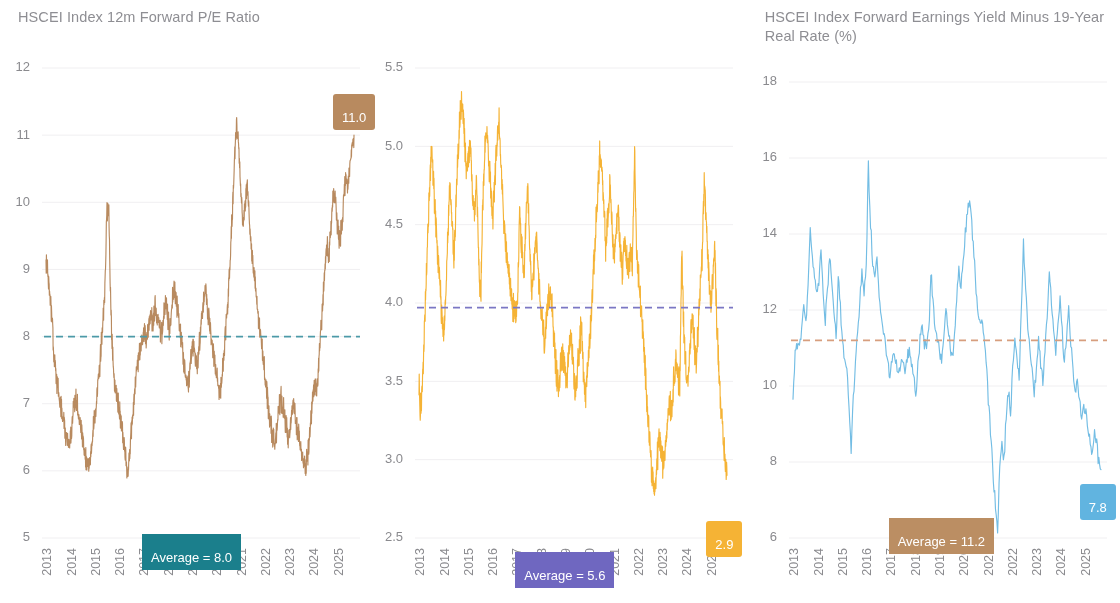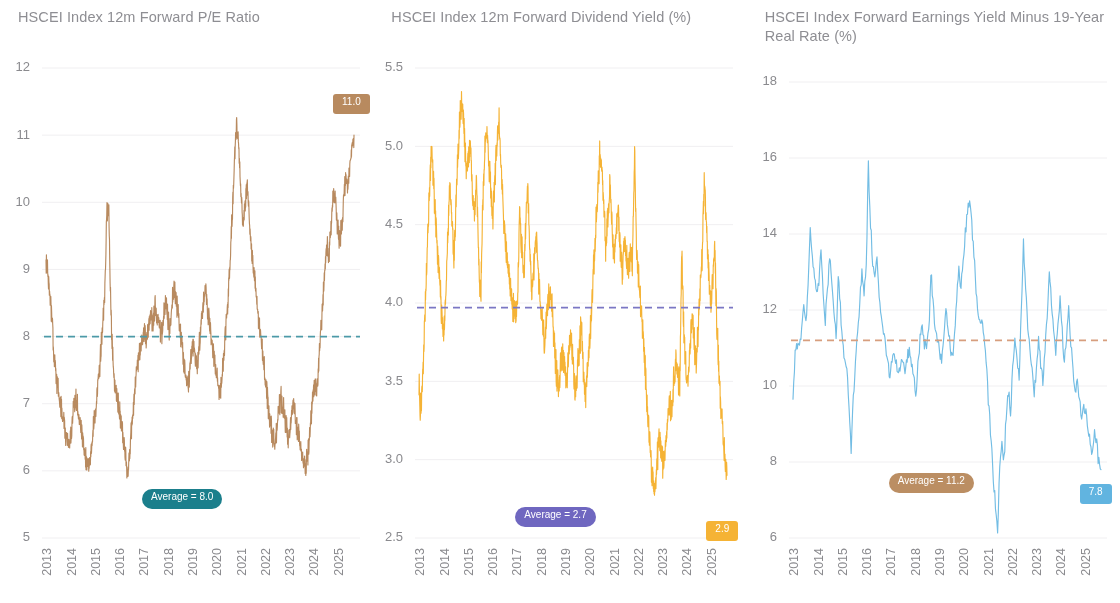--- a/index.html
+++ b/index.html
@@ -73,30 +73,31 @@
     stroke-linejoin: round;
     stroke-linecap: round;
   }
   .avg-line {
     stroke-width: 1.8;
     stroke-dasharray: 7 5;
     fill: none;
   }
   .badge {
     position: absolute;
-    font-size: 10px;
+    font-size: 13px;
     color: #ffffff;
     font-family: "Liberation Sans", sans-serif;
-    padding: 0 9px 5px 9px;
+    padding: 16px 9px 5px 9px;
     border-radius: 4px;
     white-space: nowrap;
     line-height: 15px;
   }
   .badge-avg {
-    border-radius: 10px;
+    border-radius: 0;
+    margin-top: 45px;
   }
   .badge-last {
     border-radius: 3px;
   }
 </style>
 </head>
 <body>
 
 <div id="root">
 
@@ -135,21 +136,20 @@
           <text x="0" y="0" class="xtick-label" transform="translate(339.36,548) rotate(-90)" text-anchor="end" dominant-baseline="middle">2025</text>
           <path d="M46.00,259.78L46.21,273.22L46.42,254.75L46.63,266.41L46.84,272.66L47.05,272.15L47.26,268.19L47.47,259.71L47.68,272.32L47.89,276.54L48.10,274.74L48.30,283.74L48.51,288.97L48.72,276.53L48.93,282.28L49.14,283.99L49.35,295.24L49.56,290.93L49.77,294.10L49.98,294.61L50.19,305.14L50.40,303.74L50.61,296.93L50.82,296.45L51.03,305.35L51.24,321.13L51.45,305.65L51.66,312.16L51.87,321.82L52.08,319.97L52.29,317.95L52.50,318.89L52.70,323.93L52.91,327.86L53.12,349.91L53.33,346.85L53.54,351.60L53.75,361.82L53.96,359.82L54.17,355.12L54.38,366.74L54.59,364.33L54.80,354.81L55.01,366.05L55.22,360.22L55.43,362.66L55.64,370.79L55.85,368.55L56.06,383.59L56.27,379.13L56.48,376.64L56.69,374.44L56.90,393.54L57.10,385.78L57.31,376.72L57.52,379.92L57.73,381.44L57.94,387.38L58.15,378.30L58.36,396.23L58.57,395.04L58.78,392.61L58.99,396.28L59.20,399.22L59.41,400.91L59.62,404.08L59.83,407.13L60.04,405.70L60.25,398.41L60.46,397.42L60.67,409.83L60.88,416.64L61.09,396.29L61.30,409.38L61.50,399.34L61.71,418.60L61.92,408.16L62.13,418.66L62.34,418.81L62.55,421.48L62.76,417.15L62.97,420.61L63.18,418.05L63.39,418.13L63.60,418.25L63.81,412.39L64.02,428.50L64.23,417.05L64.44,418.99L64.65,420.70L64.86,438.26L65.07,434.60L65.28,427.91L65.49,436.77L65.70,445.46L65.90,440.85L66.11,432.53L66.32,436.36L66.53,432.65L66.74,433.62L66.95,438.42L67.16,437.29L67.37,445.36L67.58,433.34L67.79,443.54L68.00,440.10L68.21,440.96L68.42,447.22L68.63,439.43L68.84,445.22L69.05,447.51L69.26,441.55L69.47,443.42L69.68,447.91L69.89,439.24L70.10,443.37L70.30,430.84L70.51,436.45L70.72,427.09L70.93,442.99L71.14,437.92L71.35,430.07L71.56,438.37L71.77,435.64L71.98,422.55L72.19,416.91L72.40,416.33L72.61,423.28L72.82,417.58L73.03,414.67L73.24,401.24L73.45,407.27L73.66,404.25L73.87,398.33L74.08,402.75L74.29,403.23L74.50,407.63L74.70,411.65L74.91,395.31L75.12,407.71L75.33,398.35L75.54,402.69L75.75,400.02L75.96,388.96L76.17,409.38L76.38,410.51L76.59,402.98L76.80,400.76L77.01,406.18L77.22,410.69L77.43,394.30L77.64,415.01L77.85,411.39L78.06,413.86L78.27,416.54L78.48,418.90L78.69,417.53L78.90,414.61L79.10,418.71L79.31,424.53L79.52,417.69L79.73,423.56L79.94,424.76L80.15,417.62L80.36,421.91L80.57,428.45L80.78,432.51L80.99,427.72L81.20,420.26L81.41,434.10L81.62,438.96L81.83,424.80L82.04,430.64L82.25,437.43L82.46,446.94L82.67,432.83L82.88,436.67L83.09,435.93L83.30,437.08L83.50,438.55L83.71,449.62L83.92,448.52L84.13,455.05L84.34,448.23L84.55,455.47L84.76,455.10L84.97,451.90L85.18,459.12L85.39,449.52L85.60,466.91L85.81,447.59L86.02,469.74L86.23,456.04L86.44,458.08L86.65,457.20L86.86,470.09L87.07,463.32L87.28,458.71L87.49,463.21L87.70,459.62L87.90,461.18L88.11,466.46L88.32,458.53L88.53,463.41L88.74,471.21L88.95,467.87L89.16,468.21L89.37,461.75L89.58,457.52L89.79,465.15L90.00,458.03L90.21,464.71L90.42,464.41L90.63,451.50L90.84,456.77L91.05,446.19L91.26,444.10L91.47,453.32L91.68,448.37L91.89,442.67L92.10,445.43L92.30,441.04L92.51,442.18L92.72,434.23L92.93,430.19L93.14,436.39L93.35,416.62L93.56,425.15L93.77,429.02L93.98,425.41L94.19,410.51L94.40,414.19L94.61,413.57L94.82,417.96L95.03,423.03L95.24,414.45L95.45,408.99L95.66,415.51L95.87,416.37L96.08,409.52L96.29,407.00L96.50,401.22L96.70,403.43L96.91,389.59L97.12,387.52L97.33,396.40L97.54,393.35L97.75,379.54L97.96,380.14L98.17,377.56L98.38,374.03L98.59,376.33L98.80,378.32L99.01,373.86L99.22,365.59L99.43,365.13L99.64,368.72L99.85,376.58L100.06,362.48L100.27,353.29L100.48,344.53L100.69,361.20L100.90,357.23L101.10,356.04L101.31,332.28L101.52,340.59L101.73,337.62L101.94,344.23L102.15,327.75L102.36,332.77L102.57,332.18L102.78,323.26L102.99,319.38L103.20,308.05L103.41,319.92L103.62,320.17L103.83,300.29L104.04,304.84L104.25,300.34L104.46,297.39L104.67,302.53L104.88,283.21L105.09,277.48L105.30,270.40L105.50,269.69L105.71,262.54L105.92,254.25L106.13,239.83L106.34,221.79L106.55,219.87L106.76,215.45L106.97,202.64L107.18,218.94L107.39,220.84L107.60,213.01L107.81,203.33L108.02,215.56L108.23,205.07L108.44,205.28L108.65,210.60L108.86,204.81L109.07,225.96L109.28,235.71L109.49,239.41L109.70,258.09L109.90,269.89L110.11,283.17L110.32,291.04L110.53,287.25L110.74,302.27L110.95,314.89L111.16,310.00L111.37,316.51L111.58,339.54L111.79,338.50L112.00,348.54L112.21,334.37L112.42,347.38L112.63,360.16L112.84,347.18L113.05,361.48L113.26,366.65L113.47,368.34L113.68,373.72L113.89,377.50L114.10,373.65L114.30,379.32L114.51,391.26L114.72,384.64L114.93,380.06L115.14,392.83L115.35,390.79L115.56,386.87L115.77,391.12L115.98,390.20L116.19,385.33L116.40,400.73L116.61,401.38L116.82,388.46L117.03,400.71L117.24,392.70L117.45,400.85L117.66,403.81L117.87,412.08L118.08,411.92L118.29,393.05L118.50,409.71L118.70,413.89L118.91,409.96L119.12,408.12L119.33,415.71L119.54,418.92L119.75,401.76L119.96,414.19L120.17,410.99L120.38,428.07L120.59,414.36L120.80,417.45L121.01,423.82L121.22,415.92L121.43,431.02L121.64,424.56L121.85,425.20L122.06,430.05L122.27,421.57L122.48,423.32L122.69,442.74L122.90,432.44L123.10,438.30L123.31,443.87L123.52,449.39L123.73,441.91L123.94,442.46L124.15,437.64L124.36,440.55L124.57,450.96L124.78,447.42L124.99,457.31L125.20,460.08L125.41,452.88L125.62,447.02L125.83,451.39L126.04,465.67L126.25,461.87L126.46,461.78L126.67,468.06L126.88,477.92L127.09,466.92L127.30,468.81L127.50,476.45L127.71,472.69L127.92,470.62L128.13,476.26L128.34,470.00L128.55,469.48L128.76,460.94L128.97,453.69L129.18,452.71L129.39,460.81L129.60,449.56L129.81,458.53L130.02,452.26L130.23,453.73L130.44,439.71L130.65,436.43L130.86,432.08L131.07,422.94L131.28,435.65L131.49,438.70L131.70,420.84L131.90,425.23L132.11,417.01L132.32,424.13L132.53,415.62L132.74,418.45L132.95,414.39L133.16,415.54L133.37,402.28L133.58,415.23L133.79,399.13L134.00,393.98L134.21,404.49L134.42,395.28L134.63,389.47L134.84,388.49L135.05,393.81L135.26,377.00L135.47,381.21L135.68,386.97L135.89,377.66L136.10,374.50L136.30,366.76L136.51,370.69L136.72,366.77L136.93,369.49L137.14,366.22L137.35,360.09L137.56,367.24L137.77,364.36L137.98,355.22L138.19,371.67L138.40,352.93L138.61,358.98L138.82,356.24L139.03,360.08L139.24,353.44L139.45,343.22L139.66,344.19L139.87,359.62L140.08,351.15L140.29,354.87L140.50,342.89L140.70,346.53L140.91,343.23L141.12,350.90L141.33,343.90L141.54,343.61L141.75,335.18L141.96,338.56L142.17,344.67L142.38,340.53L142.59,344.56L142.80,341.49L143.01,341.34L143.22,332.29L143.43,332.04L143.64,327.85L143.85,340.99L144.06,341.43L144.27,333.72L144.48,323.60L144.69,339.07L144.90,337.77L145.10,325.53L145.31,328.85L145.52,343.68L145.73,342.14L145.94,334.59L146.15,348.00L146.36,343.94L146.57,338.98L146.78,332.69L146.99,339.67L147.20,338.62L147.41,338.93L147.62,324.63L147.83,325.20L148.04,336.02L148.25,337.26L148.46,323.53L148.67,326.18L148.88,318.52L149.09,330.30L149.30,316.52L149.50,324.64L149.71,318.12L149.92,314.94L150.13,323.64L150.34,316.68L150.55,310.62L150.76,317.44L150.97,319.98L151.18,313.56L151.39,312.29L151.60,317.12L151.81,307.67L152.02,330.95L152.23,314.92L152.44,323.79L152.65,320.09L152.86,327.02L153.07,330.97L153.28,324.16L153.49,313.09L153.70,325.12L153.90,306.19L154.11,317.27L154.32,320.22L154.53,321.07L154.74,310.67L154.95,297.76L155.16,295.59L155.37,307.29L155.58,314.43L155.79,315.65L156.00,307.95L156.21,308.71L156.42,318.46L156.63,322.91L156.84,318.55L157.05,314.83L157.26,324.99L157.47,316.17L157.68,318.34L157.89,320.00L158.10,314.43L158.30,322.49L158.51,319.85L158.72,317.64L158.93,319.97L159.14,326.04L159.35,327.85L159.56,320.97L159.77,321.46L159.98,322.58L160.19,320.41L160.40,342.10L160.61,327.61L160.82,329.65L161.03,333.70L161.24,329.07L161.45,326.74L161.66,322.44L161.87,343.69L162.08,335.11L162.29,334.07L162.50,332.81L162.70,330.70L162.91,320.41L163.12,325.54L163.33,325.38L163.54,316.43L163.75,318.95L163.96,302.86L164.17,318.33L164.38,311.23L164.59,303.73L164.80,304.52L165.01,314.54L165.22,307.40L165.43,295.47L165.64,308.72L165.85,303.86L166.06,307.75L166.27,305.11L166.48,297.74L166.69,308.57L166.90,314.34L167.10,310.37L167.31,319.38L167.52,304.00L167.73,321.29L167.94,329.55L168.15,316.24L168.36,320.95L168.57,312.01L168.78,325.53L168.99,330.42L169.20,340.10L169.41,332.01L169.62,332.24L169.83,333.59L170.04,318.56L170.25,323.09L170.46,325.76L170.67,322.48L170.88,325.00L171.09,316.99L171.30,312.48L171.50,309.68L171.71,308.71L171.92,304.83L172.13,305.20L172.34,307.95L172.55,287.38L172.76,301.91L172.97,291.47L173.18,293.82L173.39,296.00L173.60,299.18L173.81,286.57L174.02,281.15L174.23,288.26L174.44,297.49L174.65,293.88L174.86,282.13L175.07,295.18L175.28,303.66L175.49,291.46L175.70,295.87L175.90,294.05L176.11,292.48L176.32,306.18L176.53,298.80L176.74,301.64L176.95,317.26L177.16,296.06L177.37,306.49L177.58,315.08L177.79,314.11L178.00,312.41L178.21,304.62L178.42,314.43L178.63,317.53L178.84,313.63L179.05,322.98L179.26,330.47L179.47,331.01L179.68,330.58L179.89,327.53L180.10,324.37L180.30,337.81L180.51,324.03L180.72,346.78L180.93,334.29L181.14,332.24L181.35,332.41L181.56,344.05L181.77,338.30L181.98,337.18L182.19,347.70L182.40,345.15L182.61,342.54L182.82,353.77L183.03,364.20L183.24,362.65L183.45,352.45L183.66,371.98L183.87,360.37L184.08,359.13L184.29,373.12L184.50,361.69L184.70,359.97L184.91,364.14L185.12,375.06L185.33,377.14L185.54,377.32L185.75,375.13L185.96,374.99L186.17,380.05L186.38,376.72L186.59,385.70L186.80,383.92L187.01,385.02L187.22,378.23L187.43,377.92L187.64,380.98L187.85,376.17L188.06,386.99L188.27,388.55L188.48,392.03L188.69,371.44L188.90,372.24L189.10,377.32L189.31,387.09L189.52,375.12L189.73,368.85L189.94,362.89L190.15,369.10L190.36,360.94L190.57,360.30L190.78,349.58L190.99,351.29L191.20,363.48L191.41,358.82L191.62,357.05L191.83,345.99L192.04,352.99L192.25,341.62L192.46,342.24L192.67,343.63L192.88,339.41L193.09,355.87L193.30,339.27L193.50,344.36L193.71,344.16L193.92,341.24L194.13,351.51L194.34,347.87L194.55,349.29L194.76,352.69L194.97,352.48L195.18,362.26L195.39,366.16L195.60,353.89L195.81,359.27L196.02,357.15L196.23,359.69L196.44,355.76L196.65,368.79L196.86,364.01L197.07,361.14L197.28,373.74L197.49,360.34L197.70,362.21L197.90,352.26L198.11,367.81L198.32,355.90L198.53,352.83L198.74,346.46L198.95,354.11L199.16,342.01L199.37,332.41L199.58,347.73L199.79,350.19L200.00,345.03L200.21,342.57L200.42,327.10L200.63,334.21L200.84,327.12L201.05,319.79L201.26,324.23L201.47,313.08L201.68,317.73L201.89,311.29L202.10,316.62L202.30,312.63L202.51,318.48L202.72,307.32L202.93,302.67L203.14,310.48L203.35,312.08L203.56,292.11L203.77,304.93L203.98,298.21L204.19,301.75L204.40,294.84L204.61,293.79L204.82,295.91L205.03,285.51L205.24,288.81L205.45,293.40L205.66,292.54L205.87,283.74L206.08,286.93L206.29,295.00L206.50,304.49L206.70,294.34L206.91,301.15L207.12,298.74L207.33,310.11L207.54,319.01L207.75,308.87L207.96,313.22L208.17,324.69L208.38,316.66L208.59,318.91L208.80,308.16L209.01,310.94L209.22,316.00L209.43,326.06L209.64,330.94L209.85,318.40L210.06,333.53L210.27,333.64L210.48,322.65L210.69,329.61L210.90,333.60L211.10,344.79L211.31,341.01L211.52,339.13L211.73,342.61L211.94,342.06L212.15,340.37L212.36,344.48L212.57,350.84L212.78,357.69L212.99,344.17L213.20,348.99L213.41,343.80L213.62,350.78L213.83,366.35L214.04,358.06L214.25,351.25L214.46,360.89L214.67,361.76L214.88,354.99L215.09,366.16L215.30,373.98L215.50,364.60L215.71,364.62L215.92,375.57L216.13,372.91L216.34,377.74L216.55,372.45L216.76,372.58L216.97,372.66L217.18,368.18L217.39,381.29L217.60,377.80L217.81,385.72L218.02,385.77L218.23,384.98L218.44,386.36L218.65,388.48L218.86,388.73L219.07,399.52L219.28,385.58L219.49,390.82L219.70,394.95L219.90,388.73L220.11,397.50L220.32,387.00L220.53,383.30L220.74,398.12L220.95,377.38L221.16,377.86L221.37,387.24L221.58,381.58L221.79,383.27L222.00,379.47L222.21,374.43L222.42,376.14L222.63,358.40L222.84,365.29L223.05,362.23L223.26,371.29L223.47,353.50L223.68,357.52L223.89,360.26L224.10,351.78L224.30,350.08L224.51,355.47L224.72,341.26L224.93,333.88L225.14,328.10L225.35,326.61L225.56,330.98L225.77,339.85L225.98,321.60L226.19,314.26L226.40,318.01L226.61,318.02L226.82,313.84L227.03,313.55L227.24,307.59L227.45,304.43L227.66,313.97L227.87,302.29L228.08,307.56L228.29,288.75L228.50,296.33L228.70,277.95L228.91,280.21L229.12,269.82L229.33,268.82L229.54,278.34L229.75,267.17L229.96,269.71L230.17,260.17L230.38,259.93L230.59,254.99L230.80,242.28L231.01,240.25L231.22,226.55L231.43,238.12L231.64,214.77L231.85,222.48L232.06,226.35L232.27,218.99L232.48,219.41L232.69,197.64L232.90,192.00L233.10,203.67L233.31,185.31L233.52,188.28L233.73,184.08L233.94,177.34L234.15,170.49L234.36,161.13L234.57,156.00L234.78,146.76L234.99,158.65L235.20,146.03L235.41,141.33L235.62,132.59L235.83,133.62L236.04,139.32L236.25,133.78L236.46,119.82L236.67,117.49L236.88,124.39L237.09,137.98L237.30,136.94L237.50,134.46L237.71,138.67L237.92,134.45L238.13,131.93L238.34,141.38L238.55,143.56L238.76,148.72L238.97,147.67L239.18,163.31L239.39,158.36L239.60,167.68L239.81,161.85L240.02,176.68L240.23,180.91L240.44,185.71L240.65,183.92L240.86,196.57L241.07,193.39L241.28,197.55L241.49,202.97L241.70,197.22L241.90,200.56L242.11,212.10L242.32,214.90L242.53,224.89L242.74,219.71L242.95,221.96L243.16,226.31L243.37,225.94L243.58,217.22L243.79,220.84L244.00,210.22L244.21,219.48L244.42,203.79L244.63,210.99L244.84,204.49L245.05,200.94L245.26,210.86L245.47,205.28L245.68,207.04L245.89,188.50L246.10,189.01L246.30,184.52L246.51,198.58L246.72,185.01L246.93,183.19L247.14,182.23L247.35,179.78L247.56,193.70L247.77,195.35L247.98,191.49L248.19,201.48L248.40,206.08L248.61,200.52L248.82,202.61L249.03,212.16L249.24,219.02L249.45,223.61L249.66,225.59L249.87,234.19L250.08,228.91L250.29,234.47L250.50,240.72L250.70,236.36L250.91,237.94L251.12,248.96L251.33,246.20L251.54,243.83L251.75,261.08L251.96,250.08L252.17,263.48L252.38,250.39L252.59,261.17L252.80,255.32L253.01,265.61L253.22,272.95L253.43,268.82L253.64,273.81L253.85,277.05L254.06,267.66L254.27,275.27L254.48,280.68L254.69,280.43L254.90,270.73L255.10,288.18L255.31,276.77L255.52,290.90L255.73,290.85L255.94,288.17L256.15,296.51L256.36,297.23L256.57,296.71L256.78,304.14L256.99,296.37L257.20,309.13L257.41,309.36L257.62,309.15L257.83,313.11L258.04,311.87L258.25,311.46L258.46,328.63L258.67,317.00L258.88,324.33L259.09,320.90L259.30,322.76L259.50,318.04L259.71,337.22L259.92,335.71L260.13,336.72L260.34,329.34L260.55,330.60L260.76,334.71L260.97,336.30L261.18,337.16L261.39,343.30L261.60,348.71L261.81,347.13L262.02,346.63L262.23,339.09L262.44,360.31L262.65,350.77L262.86,351.05L263.07,361.99L263.28,364.39L263.49,356.85L263.70,362.84L263.90,369.73L264.11,368.83L264.32,356.64L264.53,379.55L264.74,377.87L264.95,378.17L265.16,385.00L265.37,381.88L265.58,386.83L265.79,382.15L266.00,379.71L266.21,387.64L266.42,387.44L266.63,398.33L266.84,381.52L267.05,387.01L267.26,408.54L267.47,387.26L267.68,394.19L267.89,397.21L268.10,398.40L268.30,418.46L268.51,410.33L268.72,415.07L268.93,405.81L269.14,419.84L269.35,413.37L269.56,427.06L269.77,413.81L269.98,422.96L270.19,417.80L270.40,420.41L270.61,425.72L270.82,416.68L271.03,433.35L271.24,416.08L271.45,419.66L271.66,442.37L271.87,436.61L272.08,436.35L272.29,439.61L272.50,429.97L272.70,447.06L272.91,436.86L273.12,435.57L273.33,428.02L273.54,436.54L273.75,429.25L273.96,443.42L274.17,444.95L274.38,446.45L274.59,445.50L274.80,449.22L275.01,443.65L275.22,443.97L275.43,439.69L275.64,437.21L275.85,432.72L276.06,442.94L276.27,423.22L276.48,442.62L276.69,430.26L276.90,424.24L277.10,430.32L277.31,426.99L277.52,422.15L277.73,419.39L277.94,420.30L278.15,406.41L278.36,406.69L278.57,407.29L278.78,406.51L278.99,412.41L279.20,413.28L279.41,394.57L279.62,398.68L279.83,414.72L280.04,400.39L280.25,394.41L280.46,399.36L280.67,397.58L280.88,390.68L281.09,386.42L281.30,412.69L281.50,413.04L281.71,398.88L281.92,396.14L282.13,406.27L282.34,413.42L282.55,412.72L282.76,412.45L282.97,407.18L283.18,417.24L283.39,408.05L283.60,397.61L283.81,408.73L284.02,415.90L284.23,418.06L284.44,415.17L284.65,414.92L284.86,409.87L285.07,422.25L285.28,432.33L285.49,430.06L285.70,420.53L285.90,432.49L286.11,415.61L286.32,419.24L286.53,424.75L286.74,417.56L286.95,428.28L287.16,436.93L287.37,427.98L287.58,444.22L287.79,443.60L288.00,436.81L288.21,447.81L288.42,437.67L288.63,436.33L288.84,430.08L289.05,436.58L289.26,435.42L289.47,429.58L289.68,437.65L289.89,434.02L290.10,431.99L290.30,425.07L290.51,417.66L290.72,429.58L290.93,421.29L291.14,422.95L291.35,418.41L291.56,410.26L291.77,413.74L291.98,405.84L292.19,414.67L292.40,413.61L292.61,412.38L292.82,403.31L293.03,400.17L293.24,402.73L293.45,408.61L293.66,398.60L293.87,404.78L294.08,412.17L294.29,413.58L294.50,403.08L294.70,409.09L294.91,403.20L295.12,410.91L295.33,423.52L295.54,422.31L295.75,422.76L295.96,420.41L296.17,420.20L296.38,434.75L296.59,417.62L296.80,421.98L297.01,417.66L297.22,439.80L297.43,435.96L297.64,427.03L297.85,437.08L298.06,430.94L298.27,430.13L298.48,441.44L298.69,424.15L298.90,430.01L299.10,432.92L299.31,431.13L299.52,442.00L299.73,445.68L299.94,443.96L300.15,449.84L300.36,447.78L300.57,449.99L300.78,441.53L300.99,451.11L301.20,451.11L301.41,449.01L301.62,460.40L301.83,458.63L302.04,456.14L302.25,458.50L302.46,452.50L302.67,452.02L302.88,460.87L303.09,463.31L303.30,458.56L303.50,467.76L303.71,462.42L303.92,462.78L304.13,463.58L304.34,462.26L304.55,456.05L304.76,466.47L304.97,463.51L305.18,473.58L305.39,471.64L305.60,469.51L305.81,475.44L306.02,459.49L306.23,473.18L306.44,456.63L306.65,449.21L306.86,460.02L307.07,460.66L307.28,461.05L307.49,454.18L307.70,451.87L307.90,464.96L308.11,440.18L308.32,444.60L308.53,438.74L308.74,454.08L308.95,451.84L309.16,439.78L309.37,440.27L309.58,427.66L309.79,434.33L310.00,436.81L310.21,431.27L310.42,422.89L310.63,425.09L310.84,410.83L311.05,411.05L311.26,412.68L311.47,423.64L311.68,401.98L311.89,413.38L312.10,403.15L312.30,404.09L312.51,392.08L312.72,397.24L312.93,401.06L313.14,389.72L313.35,394.92L313.56,384.84L313.77,396.70L313.98,389.16L314.19,380.32L314.40,385.86L314.61,381.16L314.82,389.76L315.03,395.05L315.24,378.94L315.45,379.17L315.66,384.47L315.87,385.62L316.08,391.58L316.29,384.27L316.50,395.70L316.70,395.99L316.91,384.28L317.12,378.74L317.33,384.10L317.54,382.54L317.75,386.25L317.96,384.23L318.17,368.72L318.38,372.54L318.59,358.20L318.80,371.06L319.01,356.50L319.22,354.40L319.43,343.57L319.64,350.82L319.85,346.52L320.06,347.82L320.27,335.60L320.48,331.10L320.69,330.59L320.90,320.24L321.10,323.86L321.31,322.31L321.52,321.15L321.73,329.68L321.94,315.26L322.15,303.98L322.36,304.89L322.57,310.97L322.78,304.87L322.99,294.49L323.20,305.00L323.41,282.19L323.62,288.14L323.83,291.10L324.04,283.71L324.25,272.73L324.46,280.43L324.67,270.43L324.88,270.61L325.09,263.84L325.30,268.97L325.50,256.50L325.71,262.83L325.92,253.06L326.13,248.66L326.34,253.79L326.55,245.02L326.76,246.63L326.97,255.55L327.18,245.68L327.39,236.62L327.60,242.78L327.81,256.14L328.02,255.48L328.23,254.37L328.44,262.56L328.65,260.51L328.86,259.40L329.07,248.34L329.28,261.44L329.49,242.11L329.70,245.08L329.90,231.96L330.11,236.56L330.32,237.78L330.53,231.45L330.74,233.85L330.95,221.27L331.16,234.81L331.37,223.79L331.58,222.98L331.79,212.23L332.00,207.87L332.21,211.25L332.42,205.18L332.63,207.17L332.84,191.15L333.05,202.28L333.26,195.82L333.47,194.15L333.68,188.53L333.89,193.24L334.10,195.82L334.30,202.80L334.51,193.54L334.72,199.05L334.93,200.72L335.14,191.02L335.35,202.78L335.56,201.06L335.77,196.97L335.98,203.01L336.19,208.73L336.40,220.08L336.61,216.91L336.82,212.77L337.03,220.35L337.24,233.91L337.45,223.00L337.66,225.05L337.87,226.66L338.08,219.96L338.29,233.85L338.50,239.35L338.70,226.10L338.91,240.22L339.12,248.23L339.33,241.82L339.54,230.53L339.75,239.12L339.96,245.19L340.17,238.53L340.38,240.73L340.59,246.13L340.80,220.56L341.01,230.62L341.22,232.50L341.43,234.01L341.64,226.34L341.85,219.82L342.06,227.77L342.27,230.21L342.48,218.59L342.69,217.37L342.90,221.64L343.10,210.52L343.31,200.56L343.52,194.99L343.73,194.73L343.94,196.17L344.15,192.47L344.36,184.31L344.57,192.09L344.78,176.63L344.99,195.39L345.20,182.45L345.41,185.51L345.62,172.69L345.83,183.75L346.04,174.47L346.25,183.48L346.46,181.24L346.67,179.28L346.88,179.11L347.09,181.34L347.30,184.78L347.50,192.93L347.71,182.20L347.92,189.26L348.13,184.79L348.34,176.01L348.55,180.42L348.76,183.24L348.97,168.11L349.18,172.12L349.39,170.01L349.60,176.37L349.81,164.01L350.02,161.14L350.23,160.57L350.44,159.89L350.65,158.80L350.86,158.99L351.07,157.69L351.28,149.76L351.49,156.88L351.70,144.83L351.90,147.72L352.11,142.91L352.32,144.93L352.53,145.89L352.74,142.66L352.95,139.13L353.16,143.72L353.37,144.03L353.58,138.23L353.79,147.57L354.00,135.14" class="series-path" stroke="#b88a5f"></path>
           <line x1="44" y1="336.57142857142856" x2="360" y2="336.57142857142856" class="avg-line" stroke="#4c9aa8"></line>
         </svg>
     </div>
     <div class="badge badge-avg" id="avgbadge-0" style="background: rgb(27, 127, 140); left: 142px; top: 489px;">Average = 8.0</div>
     <div class="badge badge-last" id="lastbadge-0" style="background: rgb(184, 138, 95); left: 333px; top: 94px;">11.0</div>
   </div>
 
   <div class="panel">
-    <div class="panel-title">HSCEI Index 12m Forward Dividend Yield (%)</div>
     <div class="plot-area">
       <svg class="plot-svg" id="svg-1" width="373.33" height="603">
           <line x1="42" y1="538" x2="360" y2="538" class="gridline"></line>
           <text x="30" y="538" class="ytick-label">2.5</text>
           <line x1="42" y1="459.6666666666667" x2="360" y2="459.6666666666667" class="gridline"></line>
           <text x="30" y="459.6666666666667" class="ytick-label">3.0</text>
           <line x1="42" y1="381.33333333333337" x2="360" y2="381.33333333333337" class="gridline"></line>
           <text x="30" y="381.33333333333337" class="ytick-label">3.5</text>
           <line x1="42" y1="303" x2="360" y2="303" class="gridline"></line>
           <text x="30" y="303" class="ytick-label">4.0</text>
@@ -169,21 +169,21 @@
           <text x="0" y="0" class="xtick-label" transform="translate(217.96,548) rotate(-90)" text-anchor="end" dominant-baseline="middle">2020</text>
           <text x="0" y="0" class="xtick-label" transform="translate(242.24,548) rotate(-90)" text-anchor="end" dominant-baseline="middle">2021</text>
           <text x="0" y="0" class="xtick-label" transform="translate(266.52,548) rotate(-90)" text-anchor="end" dominant-baseline="middle">2022</text>
           <text x="0" y="0" class="xtick-label" transform="translate(290.80,548) rotate(-90)" text-anchor="end" dominant-baseline="middle">2023</text>
           <text x="0" y="0" class="xtick-label" transform="translate(315.08,548) rotate(-90)" text-anchor="end" dominant-baseline="middle">2024</text>
           <text x="0" y="0" class="xtick-label" transform="translate(339.36,548) rotate(-90)" text-anchor="end" dominant-baseline="middle">2025</text>
           <path d="M46.00,394.85L46.21,374.09L46.41,389.94L46.62,398.22L46.82,405.94L47.03,415.43L47.23,420.18L47.44,415.46L47.64,393.08L47.85,395.21L48.05,413.29L48.26,401.65L48.46,410.66L48.67,390.83L48.87,386.78L49.08,385.78L49.29,391.70L49.49,379.73L49.70,369.04L49.90,369.73L50.11,362.12L50.31,373.67L50.52,357.61L50.72,344.72L50.93,351.42L51.13,347.49L51.34,321.83L51.54,320.05L51.75,314.77L51.95,315.57L52.16,321.29L52.37,291.45L52.57,300.00L52.78,289.01L52.98,290.67L53.19,284.34L53.39,263.21L53.60,275.07L53.80,272.24L54.01,258.13L54.21,247.55L54.42,247.24L54.62,231.55L54.83,224.03L55.03,232.74L55.24,225.70L55.45,226.38L55.65,221.82L55.86,192.83L56.06,197.69L56.27,200.58L56.47,187.61L56.68,196.27L56.88,183.89L57.09,171.36L57.29,164.86L57.50,180.50L57.70,157.17L57.91,167.82L58.11,146.25L58.32,154.79L58.53,151.11L58.73,154.18L58.94,146.54L59.14,157.43L59.35,162.08L59.55,161.03L59.76,159.85L59.96,185.26L60.17,172.24L60.37,177.64L60.58,171.43L60.78,188.62L60.99,178.19L61.19,192.49L61.40,213.22L61.61,200.28L61.81,200.12L62.02,213.97L62.22,199.67L62.43,224.99L62.63,210.93L62.84,237.01L63.04,217.69L63.25,219.39L63.45,227.20L63.66,234.90L63.86,242.97L64.07,240.29L64.27,250.76L64.48,264.28L64.69,246.06L64.89,252.38L65.10,272.57L65.30,269.59L65.51,255.63L65.71,259.04L65.92,272.74L66.12,278.56L66.33,267.10L66.53,270.53L66.74,281.23L66.94,285.13L67.15,282.89L67.35,296.87L67.56,280.42L67.77,299.17L67.97,296.46L68.18,319.32L68.38,323.42L68.59,304.76L68.79,306.77L69.00,311.43L69.20,318.25L69.41,328.81L69.61,317.47L69.82,327.91L70.02,336.53L70.23,331.86L70.43,324.28L70.64,341.00L70.85,331.69L71.05,334.94L71.26,316.00L71.46,329.84L71.67,321.22L71.87,320.42L72.08,303.04L72.28,299.95L72.49,304.25L72.69,296.77L72.90,295.33L73.10,289.93L73.31,281.05L73.51,279.67L73.72,261.26L73.93,259.48L74.13,256.52L74.34,252.97L74.54,232.05L74.75,242.81L74.95,232.28L75.16,228.21L75.36,235.09L75.57,205.06L75.77,215.46L75.98,202.33L76.18,201.08L76.39,185.70L76.59,196.11L76.80,182.56L77.01,196.31L77.21,183.59L77.42,199.85L77.62,199.31L77.83,204.83L78.03,199.69L78.24,203.28L78.44,213.13L78.65,212.26L78.85,226.06L79.06,223.87L79.26,221.59L79.47,221.48L79.67,229.81L79.88,228.49L80.09,252.87L80.29,254.53L80.50,248.92L80.70,260.56L80.91,268.05L81.11,240.13L81.32,260.36L81.52,234.69L81.73,230.27L81.93,240.47L82.14,231.98L82.34,236.76L82.55,221.70L82.75,202.53L82.96,194.90L83.17,206.69L83.37,193.41L83.58,179.03L83.78,180.98L83.99,184.83L84.19,176.33L84.40,154.83L84.60,167.31L84.81,157.70L85.01,144.08L85.22,157.02L85.42,158.60L85.63,152.27L85.83,147.71L86.04,130.14L86.25,138.63L86.45,111.99L86.66,118.29L86.86,127.20L87.07,123.30L87.27,100.57L87.48,111.58L87.68,111.16L87.89,108.94L88.09,119.17L88.30,109.89L88.50,91.46L88.71,104.62L88.91,103.19L89.12,111.33L89.33,109.96L89.53,104.44L89.74,104.16L89.94,118.96L90.15,123.59L90.35,109.81L90.56,113.41L90.76,125.76L90.97,133.55L91.17,118.33L91.38,146.71L91.58,128.42L91.79,140.90L91.99,161.64L92.20,151.56L92.41,142.96L92.61,156.56L92.82,165.96L93.02,161.40L93.23,178.79L93.43,167.84L93.64,164.35L93.84,167.56L94.05,162.99L94.25,165.02L94.46,171.03L94.66,158.33L94.87,153.37L95.07,166.34L95.28,151.61L95.49,166.86L95.69,146.87L95.90,161.23L96.10,154.52L96.31,162.56L96.51,140.43L96.72,156.85L96.92,143.33L97.13,141.73L97.33,140.86L97.54,147.31L97.74,153.31L97.95,147.74L98.15,160.44L98.36,160.43L98.57,178.54L98.77,181.07L98.98,174.51L99.18,182.19L99.39,199.06L99.59,201.88L99.80,205.76L100.00,204.73L100.21,195.62L100.41,209.41L100.62,202.93L100.82,204.88L101.03,201.62L101.23,205.71L101.44,221.05L101.65,205.23L101.85,209.14L102.06,214.68L102.26,198.21L102.47,206.47L102.67,190.09L102.88,191.35L103.08,188.17L103.29,175.42L103.49,177.40L103.70,188.18L103.90,194.24L104.11,196.31L104.31,216.55L104.52,207.09L104.73,216.47L104.93,228.07L105.14,238.90L105.34,247.69L105.55,247.16L105.75,264.89L105.96,259.05L106.16,273.00L106.37,282.28L106.57,281.11L106.78,296.39L106.98,283.10L107.19,280.03L107.39,287.33L107.60,297.13L107.81,298.16L108.01,301.21L108.22,261.80L108.42,272.73L108.63,254.26L108.83,248.82L109.04,243.83L109.24,228.63L109.45,205.25L109.65,207.75L109.86,199.56L110.06,209.84L110.27,181.52L110.47,185.08L110.68,173.93L110.89,185.36L111.09,169.61L111.30,169.94L111.50,162.07L111.71,159.27L111.91,136.09L112.12,152.17L112.32,139.79L112.53,141.13L112.73,132.90L112.94,138.75L113.14,136.66L113.35,137.79L113.55,136.76L113.76,137.40L113.97,126.57L114.17,133.85L114.38,142.63L114.58,135.28L114.79,139.92L114.99,140.69L115.20,148.27L115.40,157.39L115.61,166.10L115.81,160.76L116.02,169.98L116.22,181.78L116.43,163.42L116.63,167.17L116.84,161.33L117.05,170.23L117.25,183.56L117.46,171.88L117.66,198.06L117.87,187.88L118.07,189.69L118.28,206.66L118.48,191.04L118.69,200.53L118.89,215.50L119.10,206.55L119.30,218.54L119.51,209.01L119.71,209.47L119.92,228.99L120.13,217.08L120.33,199.02L120.54,190.91L120.74,198.45L120.95,197.97L121.15,182.27L121.36,201.91L121.56,181.71L121.77,175.61L121.97,182.68L122.18,163.37L122.38,184.57L122.59,164.65L122.79,151.04L123.00,145.23L123.21,160.50L123.41,151.64L123.62,151.62L123.82,155.93L124.03,142.83L124.23,146.08L124.44,131.82L124.64,125.84L124.85,140.08L125.05,129.67L125.26,129.70L125.46,133.23L125.67,122.05L125.87,130.42L126.08,107.85L126.29,129.43L126.49,136.18L126.70,138.86L126.90,138.08L127.11,140.43L127.31,155.71L127.52,154.41L127.72,163.81L127.93,167.34L128.13,165.12L128.34,165.41L128.54,170.59L128.75,189.16L128.95,181.61L129.16,179.53L129.37,193.90L129.57,184.30L129.78,196.79L129.98,202.16L130.19,208.22L130.39,214.42L130.60,223.03L130.80,233.48L131.01,221.97L131.21,221.54L131.42,220.78L131.62,224.45L131.83,225.04L132.03,238.89L132.24,243.11L132.45,251.49L132.65,233.84L132.86,239.37L133.06,258.00L133.27,262.52L133.47,241.74L133.68,260.91L133.88,259.04L134.09,264.86L134.29,252.79L134.50,267.77L134.70,264.44L134.91,261.56L135.11,273.14L135.32,264.31L135.53,273.09L135.73,276.60L135.94,273.17L136.14,264.56L136.35,284.01L136.55,272.75L136.76,288.93L136.96,279.73L137.17,295.89L137.37,289.99L137.58,278.34L137.78,290.74L137.99,300.65L138.19,288.22L138.40,289.52L138.61,289.12L138.81,304.17L139.02,303.78L139.22,309.08L139.43,297.94L139.63,302.01L139.84,321.42L140.04,308.90L140.25,312.51L140.45,293.40L140.66,321.81L140.86,304.26L141.07,315.83L141.27,308.35L141.48,300.53L141.69,312.91L141.89,312.49L142.10,318.68L142.30,316.03L142.51,301.82L142.71,322.67L142.92,321.70L143.12,320.41L143.33,301.05L143.53,316.56L143.74,303.22L143.94,301.76L144.15,304.82L144.35,304.27L144.56,304.01L144.77,293.06L144.97,292.01L145.18,262.65L145.38,267.33L145.59,264.17L145.79,256.62L146.00,233.84L146.20,223.58L146.41,218.17L146.61,206.57L146.82,207.94L147.02,219.74L147.23,217.70L147.43,224.45L147.64,223.32L147.85,244.10L148.05,248.36L148.26,252.68L148.46,234.36L148.67,257.74L148.87,249.20L149.08,236.80L149.28,249.49L149.49,253.15L149.69,252.29L149.90,266.97L150.10,272.81L150.31,265.08L150.51,267.75L150.72,277.75L150.93,272.42L151.13,272.90L151.34,277.31L151.54,264.29L151.75,244.22L151.95,250.72L152.16,244.24L152.36,223.64L152.57,239.10L152.77,227.48L152.98,222.28L153.18,211.61L153.39,202.11L153.59,202.52L153.80,201.73L154.01,202.96L154.21,192.43L154.42,185.98L154.62,190.01L154.83,183.56L155.03,187.36L155.24,212.98L155.44,206.60L155.65,203.56L155.85,224.47L156.06,225.82L156.26,231.64L156.47,244.61L156.67,249.44L156.88,248.79L157.09,261.16L157.29,254.37L157.50,264.71L157.70,260.97L157.91,272.70L158.11,276.46L158.32,291.54L158.52,284.48L158.73,299.73L158.93,298.90L159.14,279.82L159.34,285.25L159.55,286.92L159.75,284.32L159.96,274.27L160.17,272.95L160.37,274.46L160.58,274.14L160.78,253.93L160.99,279.96L161.19,265.06L161.40,259.85L161.60,247.60L161.81,249.43L162.01,253.59L162.22,242.59L162.42,240.67L162.63,242.04L162.83,236.59L163.04,243.69L163.25,232.93L163.45,252.22L163.66,232.13L163.86,239.41L164.07,243.39L164.27,254.43L164.48,260.28L164.68,260.17L164.89,264.04L165.09,268.41L165.30,268.10L165.50,271.51L165.71,294.11L165.91,273.25L166.12,287.13L166.33,285.13L166.53,279.37L166.74,289.34L166.94,301.56L167.15,301.49L167.35,306.29L167.56,305.08L167.76,310.49L167.97,318.65L168.17,315.40L168.38,315.79L168.58,320.24L168.79,309.81L168.99,309.98L169.20,308.53L169.41,319.26L169.61,322.95L169.82,334.65L170.02,328.99L170.23,320.21L170.43,336.12L170.64,319.83L170.84,331.40L171.05,348.89L171.25,353.29L171.46,352.99L171.66,349.00L171.87,345.49L172.07,338.45L172.28,337.34L172.49,327.02L172.69,338.19L172.90,321.27L173.10,312.06L173.31,328.71L173.51,323.01L173.72,307.72L173.92,304.14L174.13,309.41L174.33,309.64L174.54,315.61L174.74,297.27L174.95,294.33L175.15,297.70L175.36,309.74L175.57,295.30L175.77,283.91L175.98,305.45L176.18,305.11L176.39,291.70L176.59,306.66L176.80,291.64L177.00,299.56L177.21,287.53L177.41,286.79L177.62,296.73L177.82,294.12L178.03,298.61L178.23,300.38L178.44,307.49L178.65,311.16L178.85,306.16L179.06,293.87L179.26,316.74L179.47,314.96L179.67,307.94L179.88,318.01L180.08,327.32L180.29,326.69L180.49,346.40L180.70,344.06L180.90,330.76L181.11,345.62L181.31,334.30L181.52,333.12L181.73,357.96L181.93,342.78L182.14,353.75L182.34,373.37L182.55,352.98L182.75,370.93L182.96,349.46L183.16,381.42L183.37,386.24L183.57,374.28L183.78,360.59L183.98,391.08L184.19,375.56L184.39,384.80L184.60,387.89L184.81,369.94L185.01,377.42L185.22,380.00L185.42,396.56L185.63,387.52L185.83,390.34L186.04,383.43L186.24,390.91L186.45,382.25L186.65,375.42L186.86,387.45L187.06,378.59L187.27,364.51L187.47,352.83L187.68,365.35L187.89,359.60L188.09,371.03L188.30,363.86L188.50,348.90L188.71,346.98L188.91,367.50L189.12,351.17L189.32,370.21L189.53,355.98L189.73,343.83L189.94,360.10L190.14,363.89L190.35,350.36L190.55,372.54L190.76,354.44L190.97,352.59L191.17,370.52L191.38,363.35L191.58,356.56L191.79,373.86L191.99,361.99L192.20,375.56L192.40,372.68L192.61,366.84L192.81,387.83L193.02,381.51L193.22,383.95L193.43,372.96L193.63,382.88L193.84,383.41L194.05,386.13L194.25,387.74L194.46,374.80L194.66,365.72L194.87,352.94L195.07,355.38L195.28,366.82L195.48,361.48L195.69,346.51L195.89,345.43L196.10,354.04L196.30,353.59L196.51,335.25L196.71,349.99L196.92,342.92L197.13,347.12L197.33,339.44L197.54,329.94L197.74,339.96L197.95,338.21L198.15,343.19L198.36,345.65L198.56,332.96L198.77,350.34L198.97,359.66L199.18,353.25L199.38,363.98L199.59,344.42L199.79,362.05L200.00,361.72L200.21,363.93L200.41,357.29L200.62,365.92L200.82,384.58L201.03,389.02L201.23,374.56L201.44,373.61L201.64,382.84L201.85,399.14L202.05,400.15L202.26,384.96L202.46,384.16L202.67,396.72L202.87,379.52L203.08,375.91L203.29,390.47L203.49,377.85L203.70,379.97L203.90,388.20L204.11,387.63L204.31,375.92L204.52,359.77L204.72,362.19L204.93,348.52L205.13,366.30L205.34,363.47L205.54,350.46L205.75,365.54L205.95,358.54L206.16,365.26L206.37,339.63L206.57,350.33L206.78,347.70L206.98,325.84L207.19,345.74L207.39,353.25L207.60,316.94L207.80,319.78L208.01,334.82L208.21,321.84L208.42,323.21L208.62,322.11L208.83,322.88L209.03,350.93L209.24,346.70L209.45,341.38L209.65,358.41L209.86,357.90L210.06,352.17L210.27,381.76L210.47,378.09L210.68,372.61L210.88,372.27L211.09,384.19L211.29,378.97L211.50,394.35L211.70,385.88L211.91,382.59L212.11,401.42L212.32,395.54L212.53,390.23L212.73,407.57L212.94,383.88L213.14,385.48L213.35,382.66L213.55,375.84L213.76,386.55L213.96,375.64L214.17,362.80L214.37,377.35L214.58,370.60L214.78,362.23L214.99,363.93L215.19,366.13L215.40,350.35L215.61,360.15L215.81,346.67L216.02,357.71L216.22,338.14L216.43,334.11L216.63,340.56L216.84,348.26L217.04,342.65L217.25,334.11L217.45,315.53L217.66,338.39L217.86,323.47L218.07,321.55L218.27,307.77L218.48,320.72L218.69,311.72L218.89,296.56L219.10,289.49L219.30,299.86L219.51,302.33L219.71,295.22L219.92,278.12L220.12,269.37L220.33,273.33L220.53,254.81L220.74,261.81L220.94,249.91L221.15,273.94L221.35,252.12L221.56,260.87L221.77,251.51L221.97,238.22L222.18,251.33L222.38,243.36L222.59,235.07L222.79,237.87L223.00,207.13L223.20,217.35L223.41,221.85L223.61,216.95L223.82,204.47L224.02,209.07L224.23,211.62L224.43,207.99L224.64,199.71L224.85,182.27L225.05,192.18L225.26,170.86L225.46,177.87L225.67,170.92L225.87,173.06L226.08,183.66L226.28,155.81L226.49,158.30L226.69,140.95L226.90,164.24L227.10,154.28L227.31,156.26L227.51,167.28L227.72,157.99L227.93,166.80L228.13,167.12L228.34,159.71L228.54,169.28L228.75,171.11L228.95,167.07L229.16,169.78L229.36,170.60L229.57,184.81L229.77,180.46L229.98,200.20L230.18,192.42L230.39,196.24L230.59,203.50L230.80,199.65L231.01,216.90L231.21,212.00L231.42,214.27L231.62,211.25L231.83,214.87L232.03,240.76L232.24,236.92L232.44,237.10L232.65,261.28L232.85,237.29L233.06,243.55L233.26,245.80L233.47,242.47L233.67,242.98L233.88,218.85L234.09,235.92L234.29,210.73L234.50,219.17L234.70,208.43L234.91,227.03L235.11,219.09L235.32,215.43L235.52,203.91L235.73,205.12L235.93,212.85L236.14,202.48L236.34,200.05L236.55,195.97L236.75,174.53L236.96,177.27L237.17,197.66L237.37,184.84L237.58,197.01L237.78,202.67L237.99,199.21L238.19,207.31L238.40,218.33L238.60,224.27L238.81,211.86L239.01,214.51L239.22,230.96L239.42,237.76L239.63,246.95L239.83,238.56L240.04,234.91L240.25,258.62L240.45,244.01L240.66,247.00L240.86,248.81L241.07,247.73L241.27,259.69L241.48,262.96L241.68,243.74L241.89,252.05L242.09,239.28L242.30,246.82L242.50,234.93L242.71,238.65L242.91,238.60L243.12,234.67L243.33,227.46L243.53,231.29L243.74,213.82L243.94,233.37L244.15,214.32L244.35,213.07L244.56,212.83L244.76,216.72L244.97,210.87L245.17,205.80L245.38,204.99L245.58,208.55L245.79,230.68L245.99,217.01L246.20,241.60L246.41,234.29L246.61,247.07L246.82,232.67L247.02,235.09L247.23,261.13L247.43,258.76L247.64,246.18L247.84,244.92L248.05,261.93L248.25,267.32L248.46,265.90L248.66,252.27L248.87,263.80L249.07,273.38L249.28,284.24L249.49,266.02L249.69,279.23L249.90,264.67L250.10,255.67L250.31,253.64L250.51,250.55L250.72,241.02L250.92,251.63L251.13,238.21L251.33,250.50L251.54,245.59L251.74,251.54L251.95,236.60L252.15,239.81L252.36,240.24L252.57,255.60L252.77,249.98L252.98,261.02L253.18,258.13L253.39,264.71L253.59,268.54L253.80,245.26L254.00,264.01L254.21,267.69L254.41,274.62L254.62,271.92L254.82,259.66L255.03,258.28L255.23,263.78L255.44,266.15L255.65,278.27L255.85,267.71L256.06,255.41L256.26,252.27L256.47,254.79L256.67,271.43L256.88,271.28L257.08,256.41L257.29,243.89L257.49,260.15L257.70,260.71L257.90,247.76L258.11,247.46L258.31,261.81L258.52,256.31L258.73,247.57L258.93,271.36L259.14,251.06L259.34,275.73L259.55,249.78L259.75,243.43L259.96,234.50L260.16,216.36L260.37,216.38L260.57,205.63L260.78,193.01L260.98,190.57L261.19,172.38L261.39,168.34L261.60,146.69L261.81,151.11L262.01,173.51L262.22,183.85L262.42,196.99L262.63,211.39L262.83,208.33L263.04,222.21L263.24,230.93L263.45,250.41L263.65,259.53L263.86,256.80L264.06,250.37L264.27,254.78L264.47,273.03L264.68,263.09L264.89,273.66L265.09,261.81L265.30,286.88L265.50,278.48L265.71,264.64L265.91,281.30L266.12,286.76L266.32,290.02L266.53,289.76L266.73,295.25L266.94,297.67L267.14,287.11L267.35,286.02L267.55,316.65L267.76,305.95L267.97,308.00L268.17,313.23L268.38,313.96L268.58,305.89L268.79,316.17L268.99,321.65L269.20,320.84L269.40,338.21L269.61,326.06L269.81,319.71L270.02,336.28L270.22,331.57L270.43,335.78L270.63,351.34L270.84,338.48L271.05,353.59L271.25,362.53L271.46,347.35L271.66,363.09L271.87,375.40L272.07,355.08L272.28,356.27L272.48,389.32L272.69,367.92L272.89,369.54L273.10,388.58L273.30,389.13L273.51,398.41L273.71,411.56L273.92,403.67L274.13,395.02L274.33,414.94L274.54,406.65L274.74,422.26L274.95,426.69L275.15,420.60L275.36,421.75L275.56,415.20L275.77,417.35L275.97,442.16L276.18,432.91L276.38,445.28L276.59,431.76L276.79,431.92L277.00,438.04L277.21,452.47L277.41,450.50L277.62,457.00L277.82,453.02L278.03,450.49L278.23,458.54L278.44,482.27L278.64,468.15L278.85,476.43L279.05,485.75L279.26,473.96L279.46,470.81L279.67,467.13L279.87,477.45L280.08,471.75L280.29,488.61L280.49,480.79L280.70,491.42L280.90,483.80L281.11,493.69L281.31,483.28L281.52,495.14L281.72,483.18L281.93,491.80L282.13,487.58L282.34,480.48L282.54,481.98L282.75,477.49L282.95,488.59L283.16,476.76L283.37,469.52L283.57,474.38L283.78,458.78L283.98,464.02L284.19,460.37L284.39,442.04L284.60,466.65L284.80,469.60L285.01,437.86L285.21,442.90L285.42,447.29L285.62,443.11L285.83,432.75L286.03,428.71L286.24,440.89L286.45,445.01L286.65,447.16L286.86,450.71L287.06,432.35L287.27,440.82L287.47,437.40L287.68,457.93L287.88,440.86L288.09,452.52L288.29,454.97L288.50,453.87L288.70,461.28L288.91,445.84L289.11,452.96L289.32,460.32L289.53,446.92L289.73,478.22L289.94,466.49L290.14,469.45L290.35,460.50L290.55,451.23L290.76,468.29L290.96,465.56L291.17,455.64L291.37,452.86L291.58,456.16L291.78,450.51L291.99,460.31L292.19,448.58L292.40,440.33L292.61,446.69L292.81,445.26L293.02,435.50L293.22,438.75L293.43,441.72L293.63,431.58L293.84,437.96L294.04,422.97L294.25,429.80L294.45,419.29L294.66,421.97L294.86,419.48L295.07,408.51L295.27,410.13L295.48,410.91L295.69,408.72L295.89,415.02L296.10,399.27L296.30,395.92L296.51,402.10L296.71,401.47L296.92,406.80L297.12,415.25L297.33,391.33L297.53,420.73L297.74,407.15L297.94,419.34L298.15,419.33L298.35,415.64L298.56,400.29L298.77,401.23L298.97,416.71L299.18,403.57L299.38,404.83L299.59,400.20L299.79,405.69L300.00,389.48L300.20,401.95L300.41,378.19L300.61,366.90L300.82,374.96L301.02,385.51L301.23,377.84L301.43,380.21L301.64,383.21L301.85,376.07L302.05,381.73L302.26,365.01L302.46,359.06L302.67,370.65L302.87,349.88L303.08,353.75L303.28,369.48L303.49,362.60L303.69,362.55L303.90,373.70L304.10,374.34L304.31,364.18L304.51,377.33L304.72,368.53L304.93,369.74L305.13,370.72L305.34,380.57L305.54,394.95L305.75,366.83L305.95,377.57L306.16,386.81L306.36,376.24L306.57,383.96L306.77,395.95L306.98,363.80L307.18,370.71L307.39,336.89L307.59,333.66L307.80,316.96L308.01,298.59L308.21,293.91L308.42,267.48L308.62,256.63L308.83,256.33L309.03,251.19L309.24,260.69L309.44,289.02L309.65,288.52L309.85,285.80L310.06,291.33L310.26,321.66L310.47,326.60L310.67,311.74L310.88,342.85L311.09,336.55L311.29,334.68L311.50,337.22L311.70,337.23L311.91,364.03L312.11,356.59L312.32,357.23L312.52,363.65L312.73,351.56L312.93,374.56L313.14,379.71L313.34,378.24L313.55,382.87L313.75,381.50L313.96,377.19L314.17,378.64L314.37,375.45L314.58,380.88L314.78,378.21L314.99,386.29L315.19,378.93L315.40,373.22L315.60,367.12L315.81,367.86L316.01,371.90L316.22,364.84L316.42,350.48L316.63,350.08L316.83,343.60L317.04,353.98L317.25,348.10L317.45,339.98L317.66,347.92L317.86,322.73L318.07,319.56L318.27,332.97L318.48,332.42L318.68,322.09L318.89,329.24L319.09,313.75L319.30,314.20L319.50,314.06L319.71,324.07L319.91,322.55L320.12,315.41L320.33,337.96L320.53,328.13L320.74,336.25L320.94,342.98L321.15,349.43L321.35,327.69L321.56,348.99L321.76,364.72L321.97,364.40L322.17,349.69L322.38,354.87L322.58,345.79L322.79,354.61L322.99,354.01L323.20,373.05L323.41,366.78L323.61,360.46L323.82,348.38L324.02,350.19L324.23,352.02L324.43,327.29L324.64,329.88L324.84,332.18L325.05,346.60L325.25,326.92L325.46,330.09L325.66,307.78L325.87,314.92L326.07,299.10L326.28,309.20L326.49,301.70L326.69,305.39L326.90,288.77L327.10,300.65L327.31,275.04L327.51,275.66L327.72,277.80L327.92,276.83L328.13,273.28L328.33,266.74L328.54,269.74L328.74,249.70L328.95,270.85L329.15,270.13L329.36,248.19L329.57,242.61L329.77,241.71L329.98,214.52L330.18,210.32L330.39,201.26L330.59,213.70L330.80,194.39L331.00,206.03L331.21,172.67L331.41,184.05L331.62,186.87L331.82,186.53L332.03,189.00L332.23,190.26L332.44,198.69L332.65,219.54L332.85,218.26L333.06,212.67L333.26,221.51L333.47,221.56L333.67,232.81L333.88,226.29L334.08,241.40L334.29,241.04L334.49,258.81L334.70,249.95L334.90,249.74L335.11,267.94L335.31,254.50L335.52,280.46L335.73,262.24L335.93,269.55L336.14,275.85L336.34,294.24L336.55,285.76L336.75,285.46L336.96,292.47L337.16,290.55L337.37,305.28L337.57,296.07L337.78,291.18L337.98,312.27L338.19,307.92L338.39,299.41L338.60,304.08L338.81,298.22L339.01,282.88L339.22,274.68L339.42,285.69L339.63,280.32L339.83,284.80L340.04,288.75L340.24,264.88L340.45,266.14L340.65,258.86L340.86,259.52L341.06,257.53L341.27,260.07L341.47,245.36L341.68,241.29L341.89,261.27L342.09,250.40L342.30,273.27L342.50,262.88L342.71,286.96L342.91,305.67L343.12,288.53L343.32,291.46L343.53,314.33L343.73,334.01L343.94,338.91L344.14,339.62L344.35,333.71L344.55,338.05L344.76,328.22L344.97,358.91L345.17,364.66L345.38,345.02L345.58,371.20L345.79,361.00L345.99,383.32L346.20,382.51L346.40,375.84L346.61,385.36L346.81,382.66L347.02,381.25L347.22,408.27L347.43,396.80L347.63,401.80L347.84,418.44L348.05,413.35L348.25,415.12L348.46,415.29L348.66,417.66L348.87,408.83L349.07,409.05L349.28,423.37L349.48,424.10L349.69,421.25L349.89,429.17L350.10,443.77L350.30,445.13L350.51,441.17L350.71,446.80L350.92,453.76L351.13,460.50L351.33,437.58L351.54,457.62L351.74,460.99L351.95,454.11L352.15,466.44L352.36,471.54L352.56,466.48L352.77,459.38L352.97,466.78L353.18,479.50L353.38,474.97L353.59,462.40L353.79,466.27L354.00,475.33" class="series-path" stroke="#f5b335"></path>
           <line x1="44" y1="307.7" x2="360" y2="307.7" class="avg-line" stroke="#7b77c4"></line>
         </svg>
     </div>
-    <div class="badge badge-avg" id="avgbadge-1" style="background: rgb(111, 103, 192); left: 142px; top: 507px;">Average =  2.7</div>
+    <div class="badge badge-avg" id="avgbadge-1" style="background: rgb(111, 103, 192); left: 142px; top: 507px;">Average =  5.6</div>
     <div class="badge badge-last" id="lastbadge-1" style="background: rgb(245, 179, 53); left: 333px; top: 497px; margin-top: 24px;">2.9</div>
   </div>
 
   <div class="panel">
     <div class="panel-title">HSCEI Index Forward Earnings Yield Minus 19-Year Real Rate (%)</div>
     <div class="plot-area">
       <svg class="plot-svg" id="svg-2" width="373.33" height="603">
           <line x1="42" y1="538" x2="360" y2="538" class="gridline"></line>
           <text x="30" y="538" class="ytick-label">6</text>
           <line x1="42" y1="462" x2="360" y2="462" class="gridline"></line>

